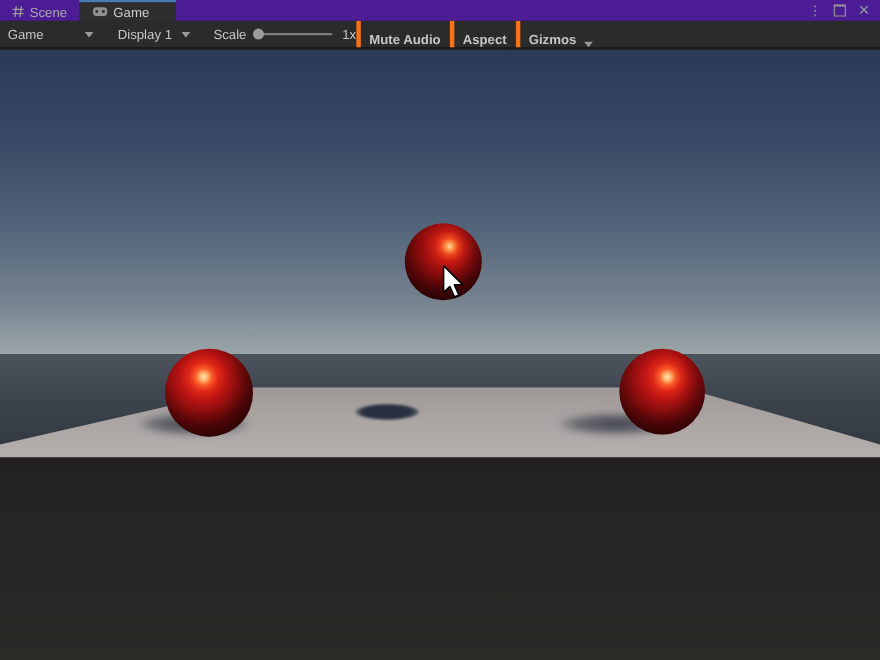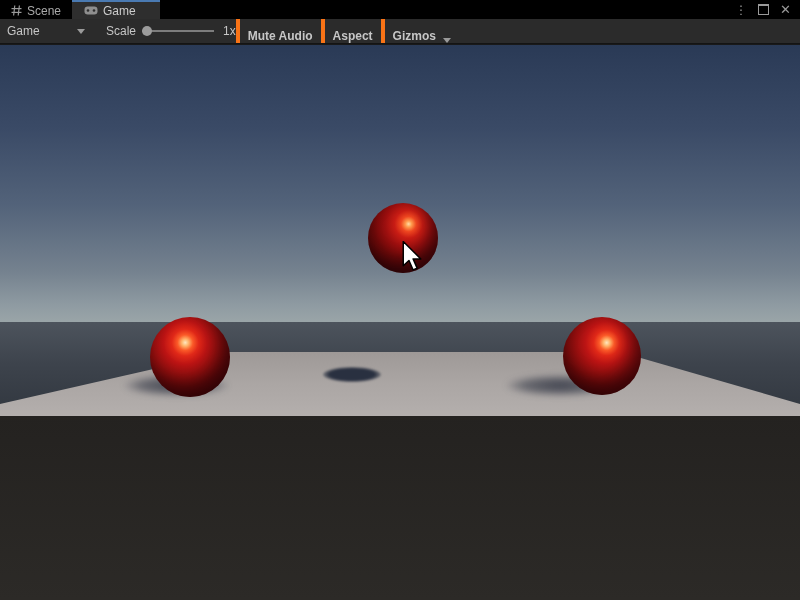--- a/index.html
+++ b/index.html
@@ -1,21 +1,21 @@
 <!DOCTYPE html>
 <html><head>
 <meta charset="utf-8">
 <style>
   html,body{margin:0;padding:0;}
   body{width:800px;height:600px;overflow:hidden;background:#1f1f1f;
        font-family:"Liberation Sans",sans-serif;-webkit-font-smoothing:antialiased;}
   .window{position:relative;width:800px;height:600px;background:#191919;}
 
   
-  .tabbar{position:absolute;top:0;left:0;width:800px;height:19px;background:#000000;
+  .tabbar{position:absolute;top:0;left:0;width:800px;height:19px;background:#4c1d95;
           display:flex;align-items:stretch;}
   .tab{display:flex;align-items:center;gap:5px;padding:0 11px;font-size:12px;color:#a9a9a9;cursor:default;}
   .tab-inactive{padding-top:2px;}
   .tab-active{background:#2e2e2e;color:#cccccc;border-top:2px solid #4a7ab2;padding:0 24px 0 12px;}
   .tab-icon{display:inline-flex;align-items:center;}
   .win-controls{margin-left:auto;display:flex;align-items:center;gap:11px;padding-right:9px;color:#9a9a9a;}
   .kebab{font-size:12px;line-height:1;}
   .restore-box{width:9px;height:8px;border:1px solid #9a9a9a;border-top-width:2px;display:inline-block;}
   .close-x{font-size:13px;line-height:1;}
 
@@ -100,20 +100,24 @@
       <span class="restore-box"></span>
       <span class="close-x">✕</span>
     </div>
   </div>
 
   <div class="toolbar">
     <div class="dd dd-target">
       <span>Game</span>
       <span class="arrow-down"></span>
     </div>
+    <div class="dd dd-display">
+      <span>Display 1</span>
+      <span class="arrow-down"></span>
+    </div>
     <div class="scale-group">
       <span>Scale</span>
       <span class="slider">
         <span class="slider-track"></span>
         <span class="slider-thumb"></span>
       </span>
       <span class="scale-value">1x</span>
     </div>
     <div class="tbtn">
       <span>Mute Audio</span>

